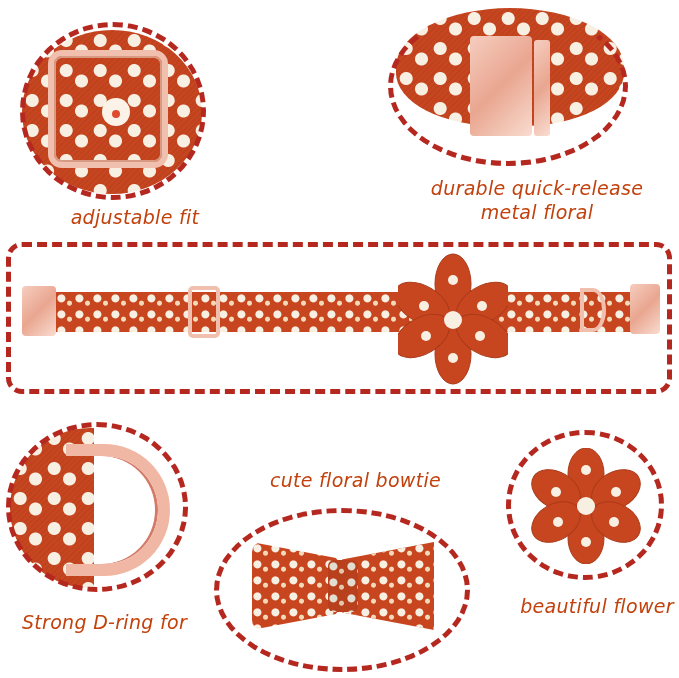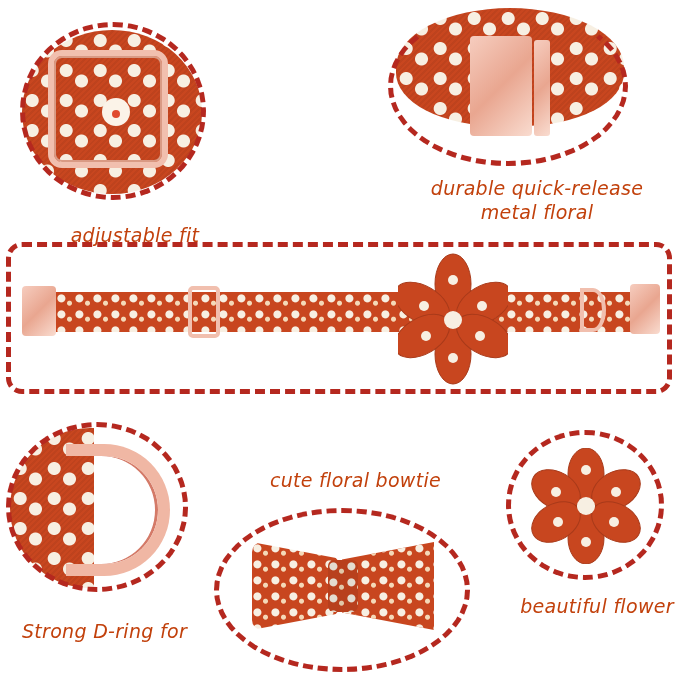--- a/index.html
+++ b/index.html
@@ -27,21 +27,21 @@
 </head>
 <body>
 
 <div class="abs" style="left:20px;top:22px;width:186px;height:178px;">
   <div class="abs fabric" style="left:2px;top:8px;width:180px;height:164px;border-radius:50%;"></div>
   <div class="abs" style="left:28px;top:28px;width:120px;height:118px;border:6px solid #f1bfae;border-radius:14px;box-sizing:border-box;box-shadow:inset 0 0 0 2px #d99a84;"></div>
   <div class="abs" style="left:82px;top:76px;width:28px;height:28px;border-radius:50%;background:#fbf3e8;"></div>
   <div class="abs" style="left:92px;top:88px;width:8px;height:8px;border-radius:50%;background:#e04a2e;"></div>
   <div class="dash-ellipse" style="left:0;top:0;width:186px;height:178px;"></div>
 </div>
-<div class="caption" style="left:40px;top:205px;width:190px;margin-top:18px;">adjustable fit</div>
+<div class="caption" style="left:40px;top:205px;width:190px;">adjustable fit</div>
 
 <div class="abs" style="left:388px;top:6px;width:240px;height:158px;">
   <div class="abs fabric" style="left:8px;top:2px;width:228px;height:118px;border-radius:50% 50% 45% 45%;"></div>
   <div class="abs rosegold" style="left:82px;top:30px;width:62px;height:100px;border-radius:4px;"></div>
   <div class="abs rosegold" style="left:146px;top:34px;width:16px;height:96px;border-radius:3px;"></div>
   <div class="dash-ellipse" style="left:0;top:0;width:240px;height:160px;border-top-color:transparent;"></div>
 </div>
 <div class="caption" style="left:402px;top:176px;width:270px;">
   <div>durable quick-release</div>
   <div>metal floral</div>
@@ -76,21 +76,21 @@
         <circle cx="82" cy="84" r="5"></circle>
     </g>
   </svg>
 </div>
 
 <div class="abs" style="left:6px;top:422px;width:182px;height:170px;">
   <div class="abs fabric" style="left:4px;top:6px;width:84px;height:160px;border-radius:80px 0 0 80px;"></div>
   <div class="abs" style="left:60px;top:22px;width:104px;height:132px;border:12px solid #f0b7a4;border-left:none;border-radius:0 70px 70px 0;box-sizing:border-box;box-shadow:inset -3px 0 0 #d47a68;"></div>
   <div class="dash-ellipse" style="left:0;top:0;width:182px;height:170px;"></div>
 </div>
-<div class="caption" style="left:2px;top:610px;width:205px;margin-top:9px;">
+<div class="caption" style="left:2px;top:610px;width:205px;">
   <div>Strong D-ring for</div>
 </div>
 
 <div class="caption" style="left:233px;top:468px;width:245px;">cute floral bowtie</div>
 <div class="abs" style="left:214px;top:508px;width:256px;height:164px;">
   <div class="dash-ellipse" style="left:0;top:0;width:256px;height:164px;"></div>
   <div class="abs fabric-small" style="left:38px;top:34px;width:92px;height:88px;border-radius:10px 40px 40px 10px;clip-path:polygon(0 0,100% 20%,100% 80%,0 100%);"></div>
   <div class="abs fabric-small" style="left:128px;top:34px;width:92px;height:88px;clip-path:polygon(0 20%,100% 0,100% 100%,0 80%);"></div>
   <div class="abs fabric-small" style="left:114px;top:52px;width:30px;height:52px;border-radius:6px;filter:brightness(0.92);"></div>
 </div>

